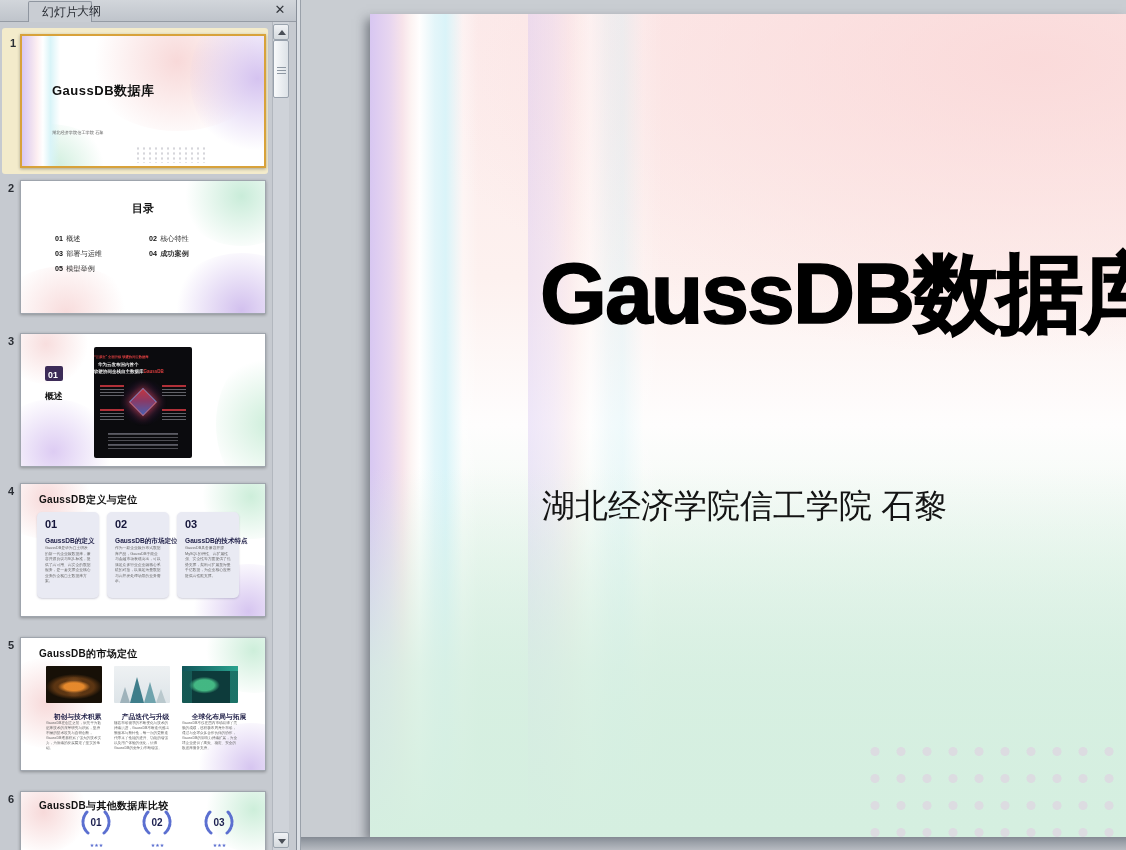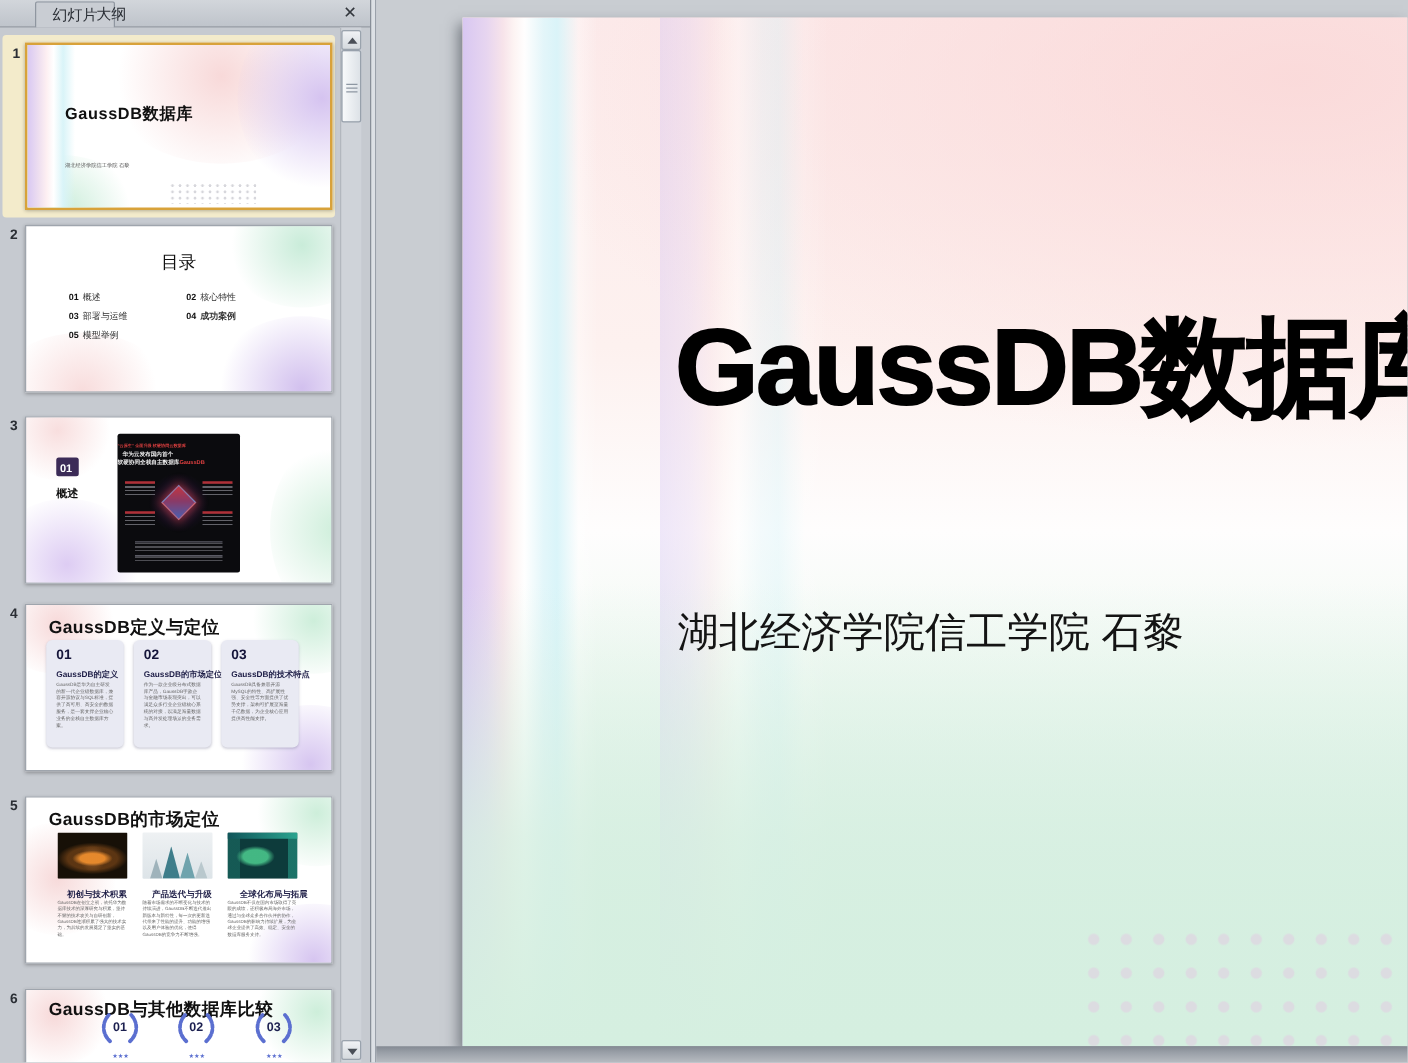--- a/index.html
+++ b/index.html
@@ -35,21 +35,21 @@
      background:linear-gradient(90deg,#d8c8f3 0%,#efe0f0 25%,#fdeff2 40%,#ffffff 55%,#d9f4f8 75%,rgba(255,255,255,0) 100%); }
   .s1-title { position:absolute; left:30px; top:46px; font-size:13px; font-weight:bold; color:#101010; letter-spacing:.5px; }
   .s1-sub   { position:absolute; left:30px; top:90px; }
   .s1-dots  { position:absolute; left:113px; top:110px; width:70px; height:17px;
      background-image:radial-gradient(circle,#d6d6db 1px,rgba(0,0,0,0) 1.3px); background-size:6px 5px; }
 
   
   .s2-watermark { position:absolute; left:0; top:14px; width:100%; text-align:center;
      font-size:17px; font-weight:bold; letter-spacing:3px; color:rgba(205,208,216,.6); }
   .s2-title { position:absolute; left:0; top:20px; width:100%; text-align:center;
-     font-size:14px; font-weight:normal; color:#111; }
+     font-size:11px; font-weight:bold; color:#111; }
   .toc-item { position:absolute; }
   .toc-item b { font-size:11px; color:#111; margin-right:5px; }
   .toc-item span { font-size:11px; color:#333; }
 
   
   .s3-numbox { position:absolute; left:24px; top:32px; width:18px; height:15px; background:#3c2b57;
      border-radius:2px; color:#fff; text-align:center; }
   .s3-label { position:absolute; left:24px; top:53px; font-weight:bold; color:#111; }
   .s3-poster { position:absolute; left:73px; top:13px; width:98px; height:111px; background:#0b0b0e;
      border-radius:2px; overflow:hidden; }
@@ -62,21 +62,21 @@
   .pst-cube { position:absolute; left:39px; top:45px; width:20px; height:20px; transform:rotate(45deg);
      background:linear-gradient(135deg,#c23540 0%,#8a3a66 45%,#4a5fb0 100%);
      box-shadow:0 0 7px 2px rgba(200,60,60,.55); border:1px solid rgba(255,255,255,.25); }
   .pst-side { position:absolute; width:24px; height:12px; border-top:2px solid #b03038;
      background:repeating-linear-gradient(180deg,rgba(0,0,0,0) 0 2px,rgba(170,170,180,.55) 2px 3px); }
   .pst-bar { position:absolute; left:14px; width:70px; background:linear-gradient(180deg,#43434b,#26262b);
      border-top:1px solid #5a5a64;
      background-image:repeating-linear-gradient(180deg,rgba(200,200,210,.35) 0 1px,rgba(0,0,0,0) 1px 3px); }
 
   
-  .s-title { position:absolute; left:18px; top:9px; font-size:14px; font-weight:bold; color:#111; letter-spacing:.3px; }
+  .s-title { position:absolute; left:18px; top:9px; font-size:10px; font-weight:bold; color:#111; letter-spacing:.3px; }
   .s4-card { position:absolute; top:28px; width:62px; height:86px; background:#e9eaf3;
      border-radius:5px; box-shadow:0 1px 2px rgba(120,120,150,.35); }
   .s4-num { position:absolute; left:8px; top:6px; font-size:11px; font-weight:bold; color:#15153a; }
   .s4-ct  { position:absolute; left:8px; top:21px; }
   .s4-body{ position:absolute; left:8px; top:33px; }
 
   
   .s5-img { position:absolute; top:28px; width:56px; height:37px; border-radius:1px; overflow:hidden; }
   .img-planet { background:
      radial-gradient(ellipse 26px 10px at 50% 56%, rgba(235,140,45,.95) 0 38%, rgba(235,140,45,0) 62%),

